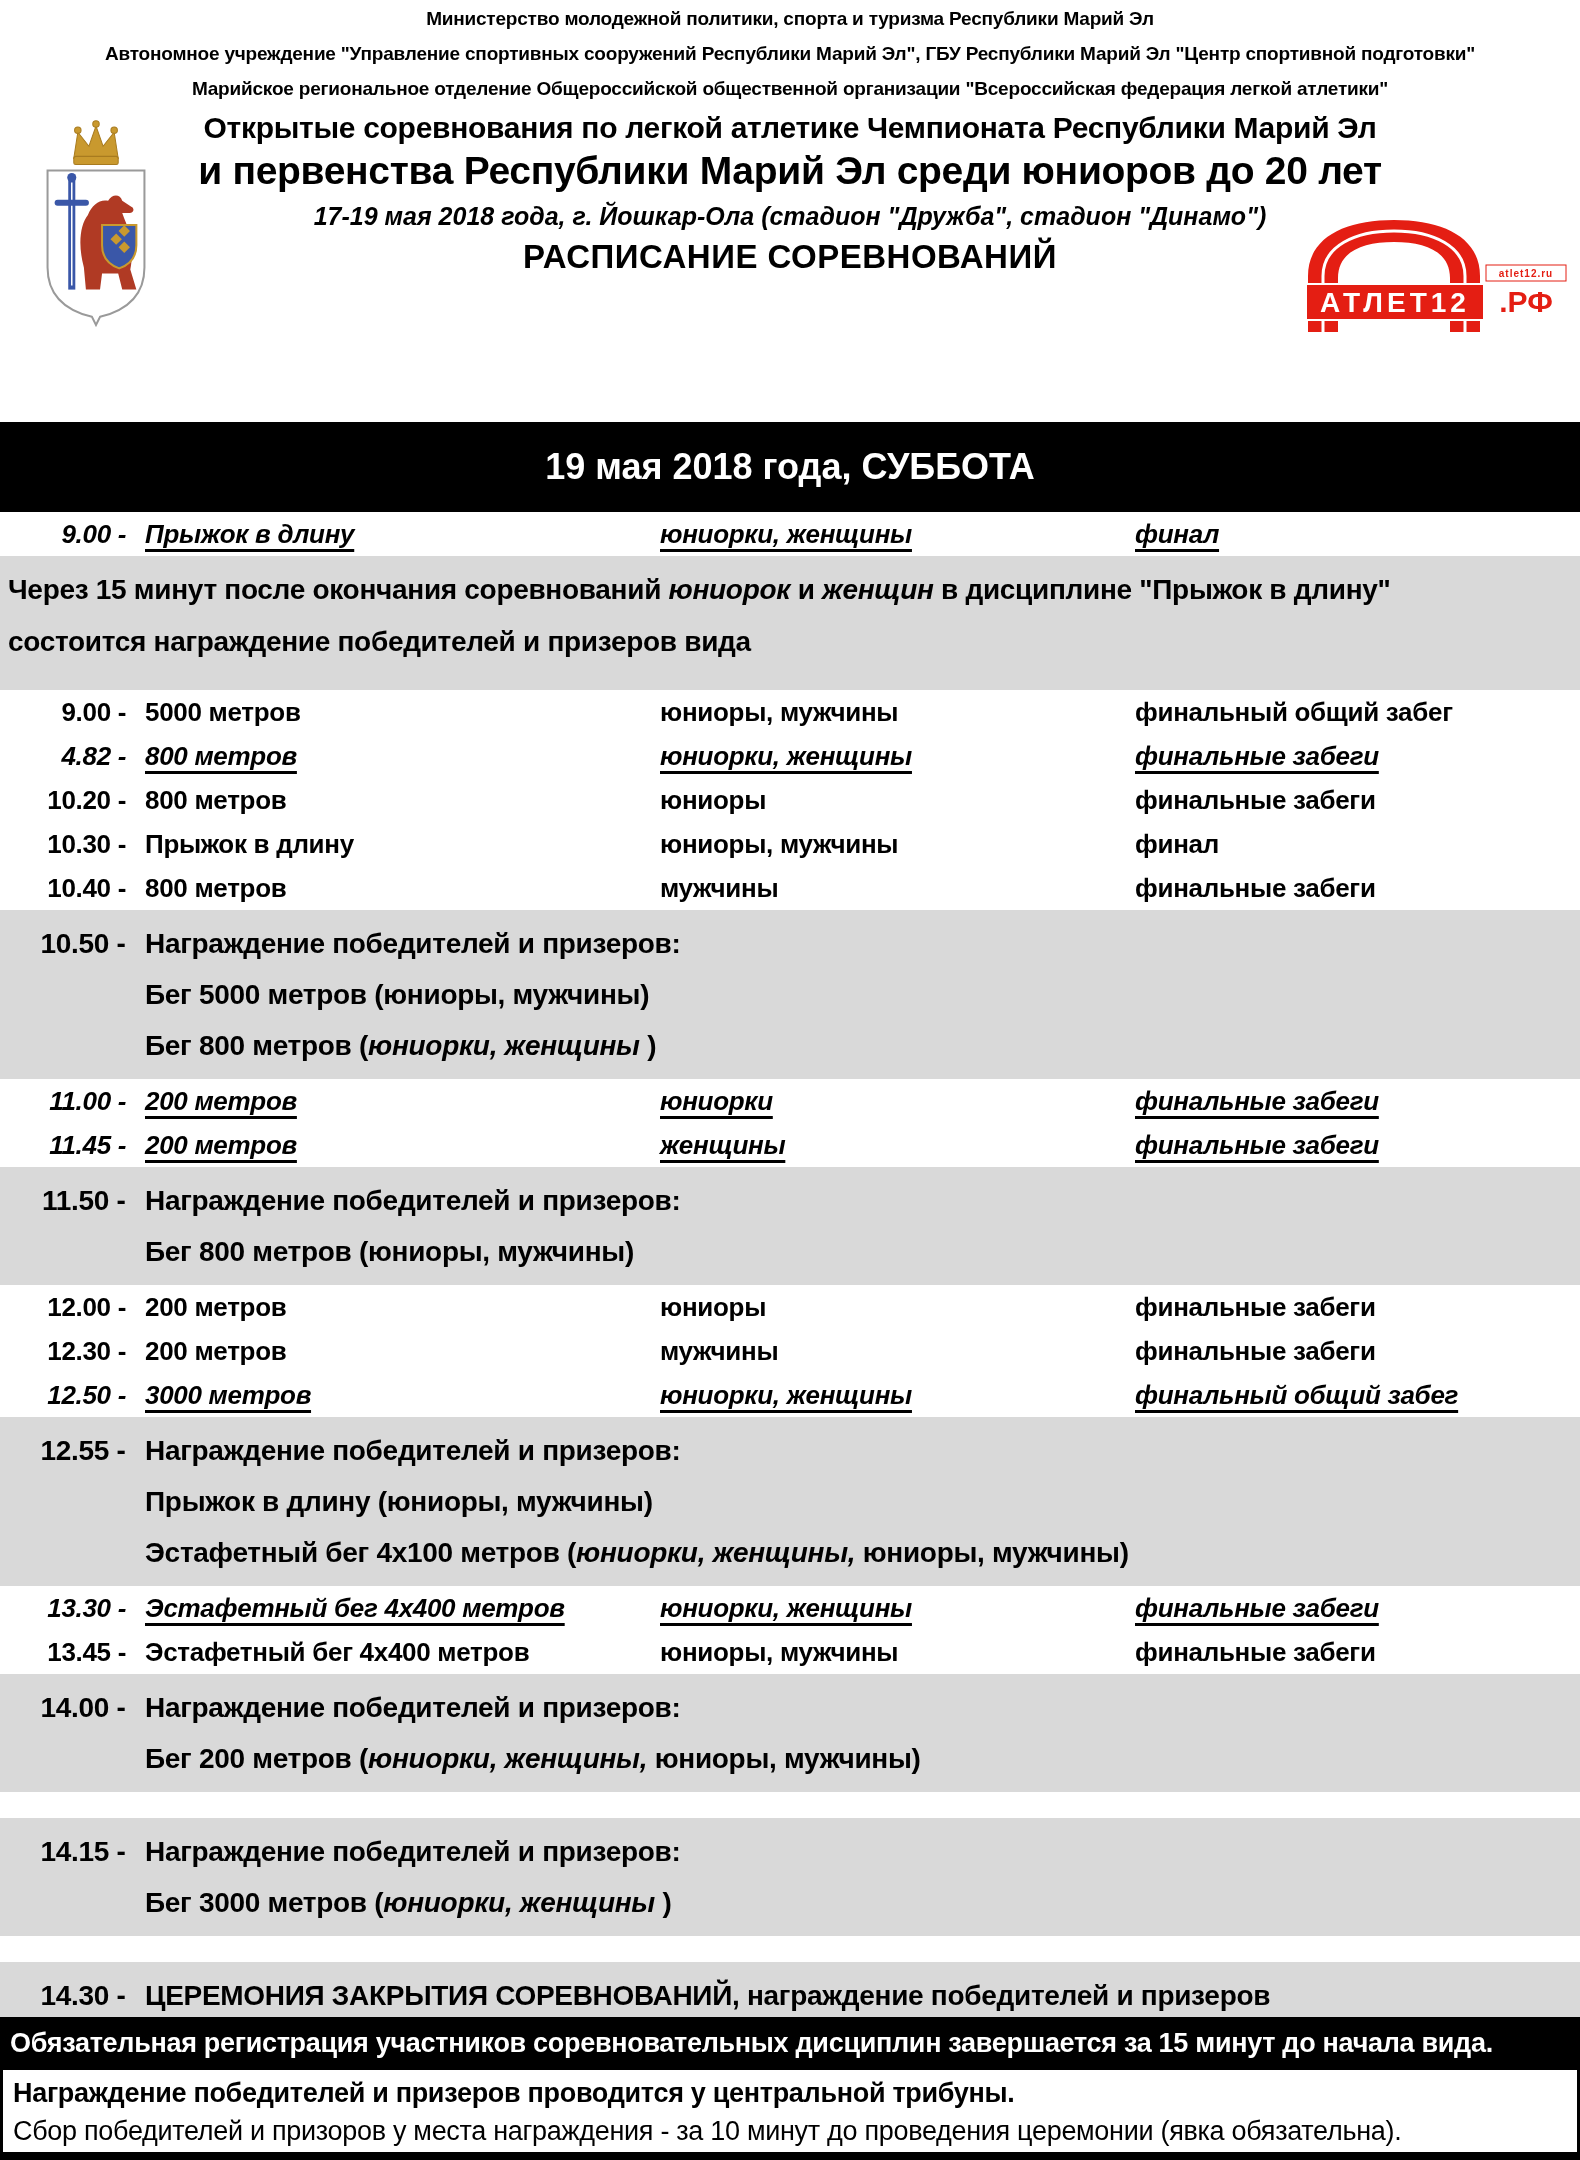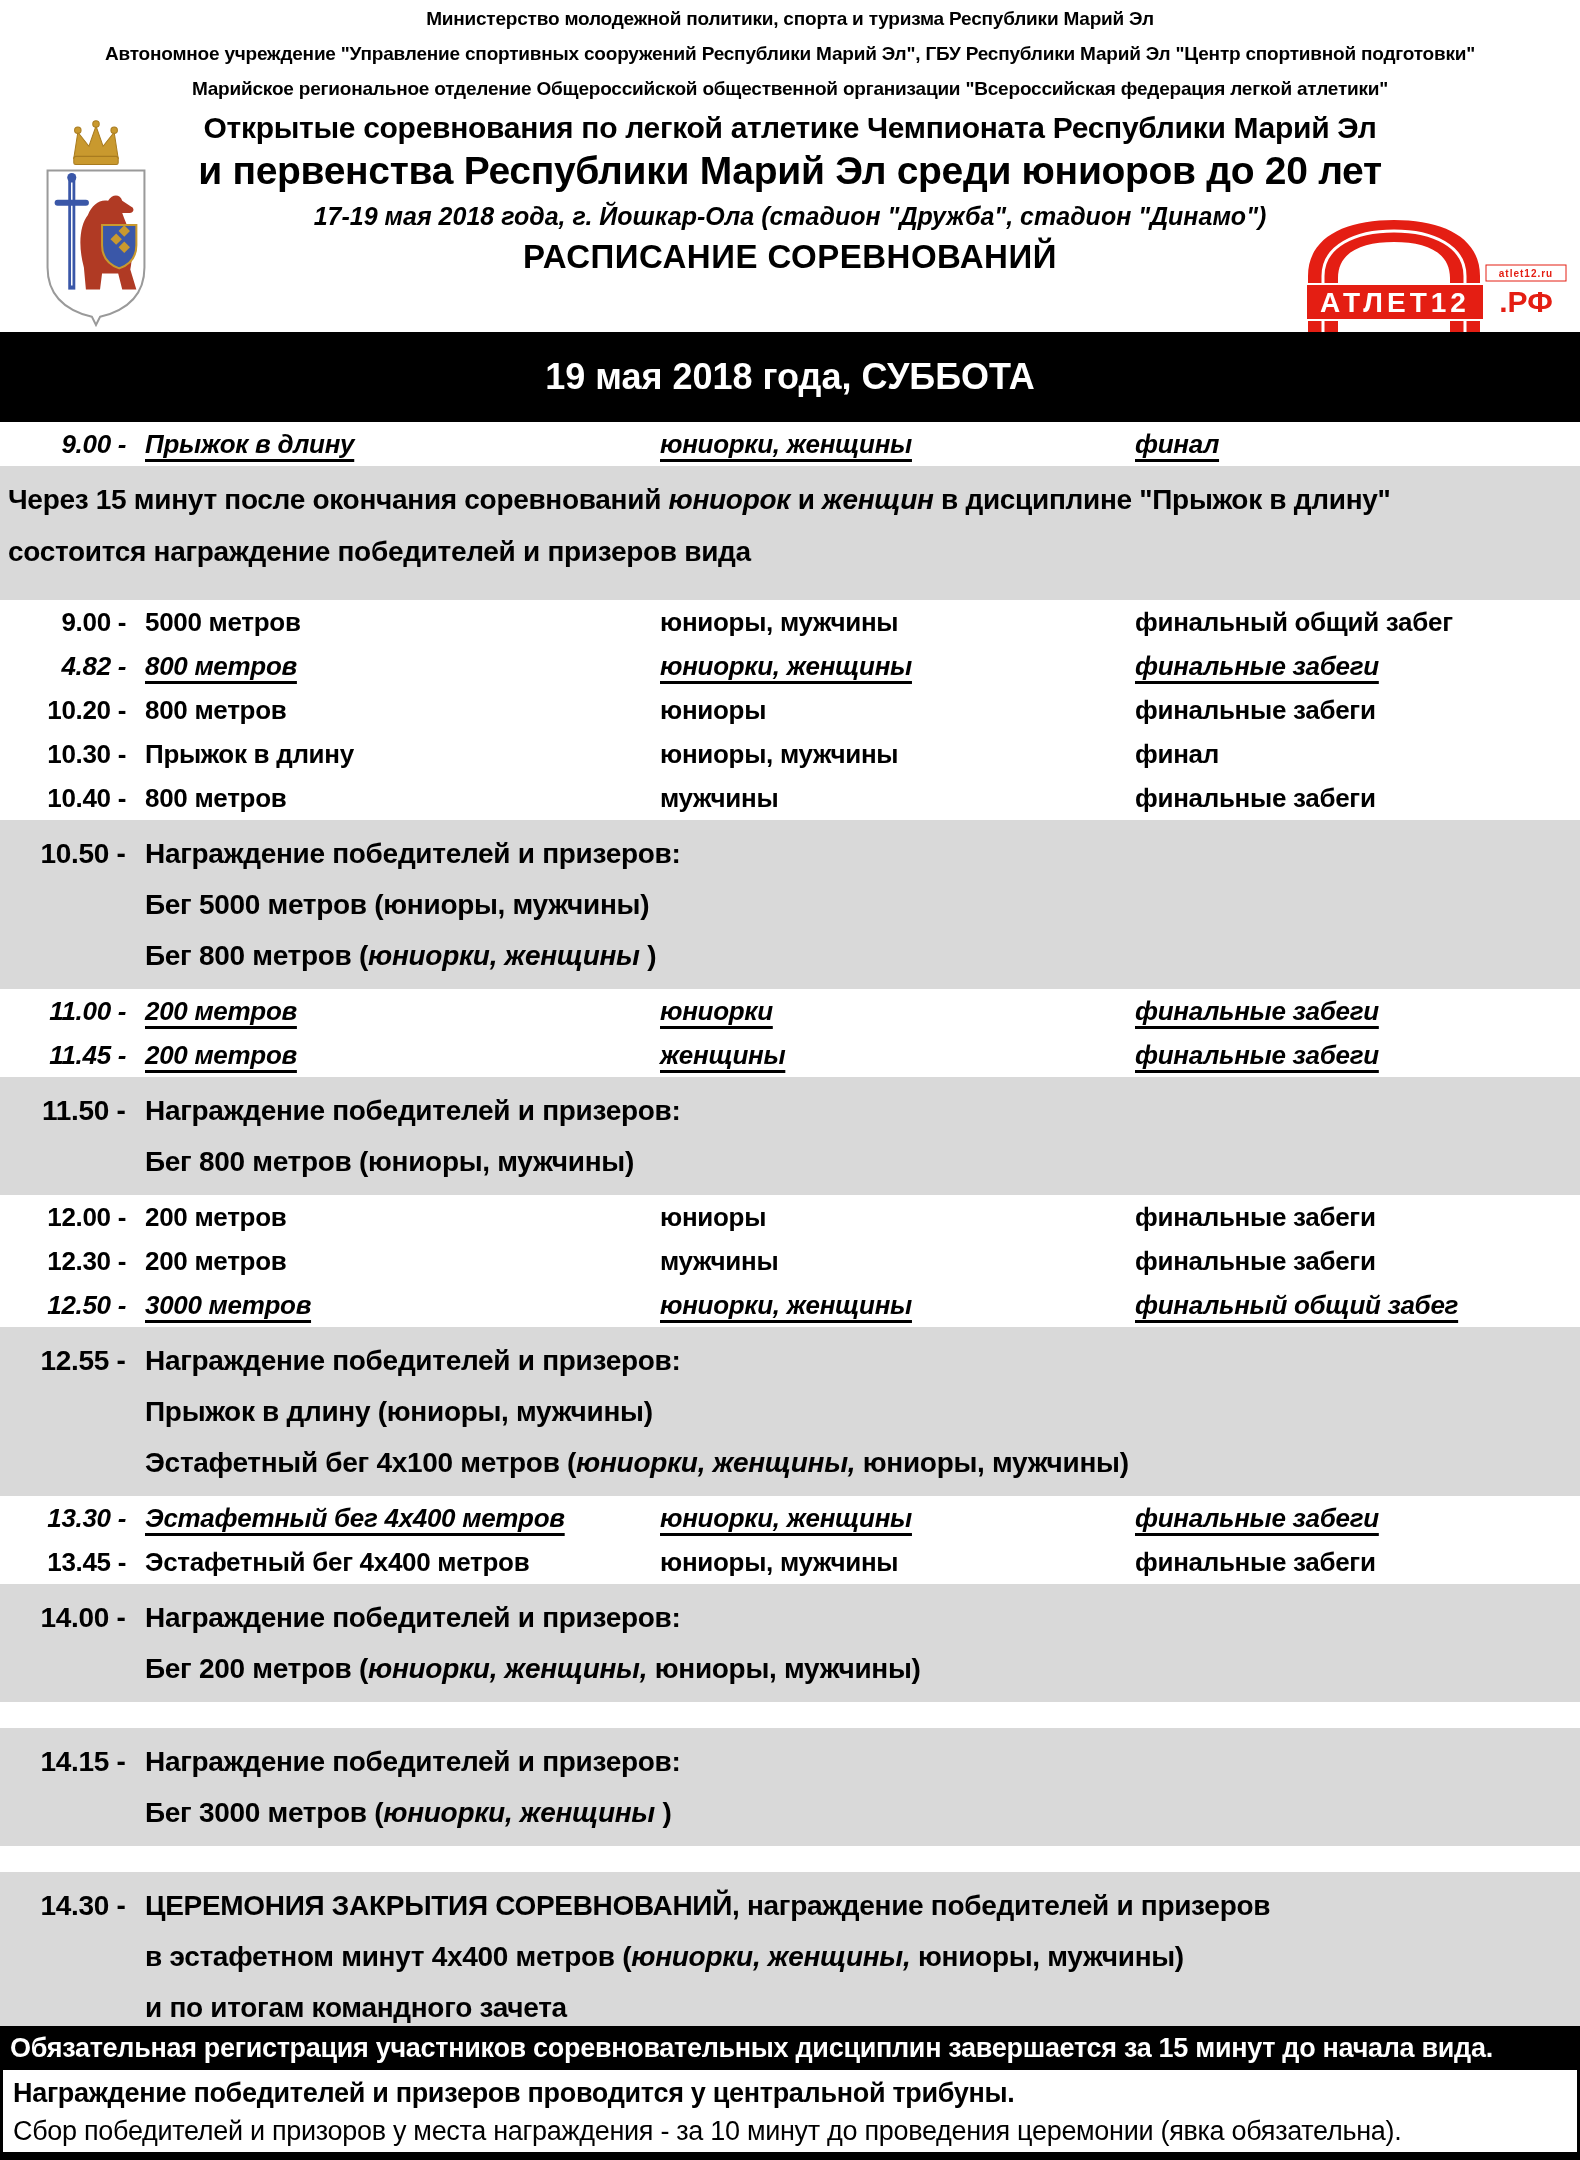--- a/index.html
+++ b/index.html
@@ -3,21 +3,21 @@
 <meta charset="utf-8">
 <style>
   * { box-sizing: border-box; }
   html,body { margin:0; padding:0; }
   body {
     width:1580px; height:2160px; position:relative; overflow:hidden;
     background:#ffffff; color:#000;
     font-family:"Liberation Sans", sans-serif;
   }
   
-  .header { position:relative; height:332px; text-align:center; }
+  .header { position:relative; height:422px; text-align:center; }
   .org-line  { font-size:19px; font-weight:bold; letter-spacing:-0.2px; }
   .org-line.l1 { padding-top:8px; }
   .org-line.l2 { padding-top:13px; }
   .org-line.l3 { padding-top:13px; }
   .title1 { padding-top:11px; font-size:30px; font-weight:bold; letter-spacing:-0.3px; }
   .title2 { padding-top:4px;  font-size:39px; font-weight:bold; letter-spacing:-0.3px; }
   .date-line { padding-top:9px; font-size:25px; font-weight:bold; font-style:italic; }
   .subtitle  { padding-top:7px; font-size:33px; font-weight:bold; letter-spacing:0.5px; }
   .emblem { position:absolute; left:33px; top:116px; width:127px; height:217px; }
   .logo   { position:absolute; right:12px; top:210px; width:268px; height:122px; }
@@ -46,21 +46,21 @@
   .block.gap { margin-top:26px; }
   .note { padding:8px 0 22px 0; }
   .note-line { line-height:52px; padding-left:8px; }
   .award-head { display:flex; line-height:51px; }
   .a-title { margin-left:12px; }
   .award-item { line-height:51px; padding-left:145px; }
   .it { font-style:italic; }
   
   .footer { position:absolute; left:0; right:0; bottom:0; }
   .footer-black {
-    height:44px; background:#000000; color:#ffffff;
+    height:53px; background:#000000; color:#ffffff;
     display:flex; align-items:center; padding:7px 10px;
     font-size:27px; font-weight:bold; letter-spacing:-0.3px;
   }
   .footer-box {
     background:#ffffff; border-left:3px solid #000; border-right:3px solid #000;
     padding:4px 10px 2px;
   }
   .footer-line { font-size:27px; line-height:38px; letter-spacing:-0.3px; }
   .footer-line.bold { font-weight:bold; }
   .footer-bottom { height:8px; background:#000000; }

